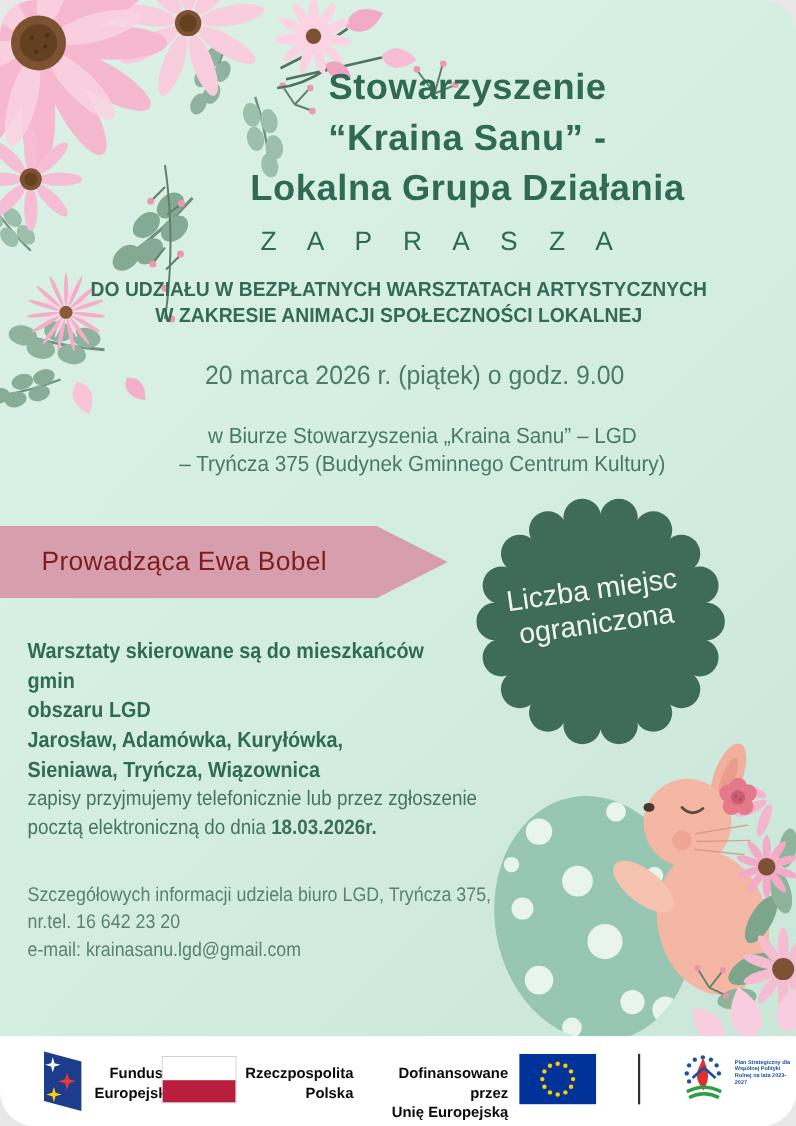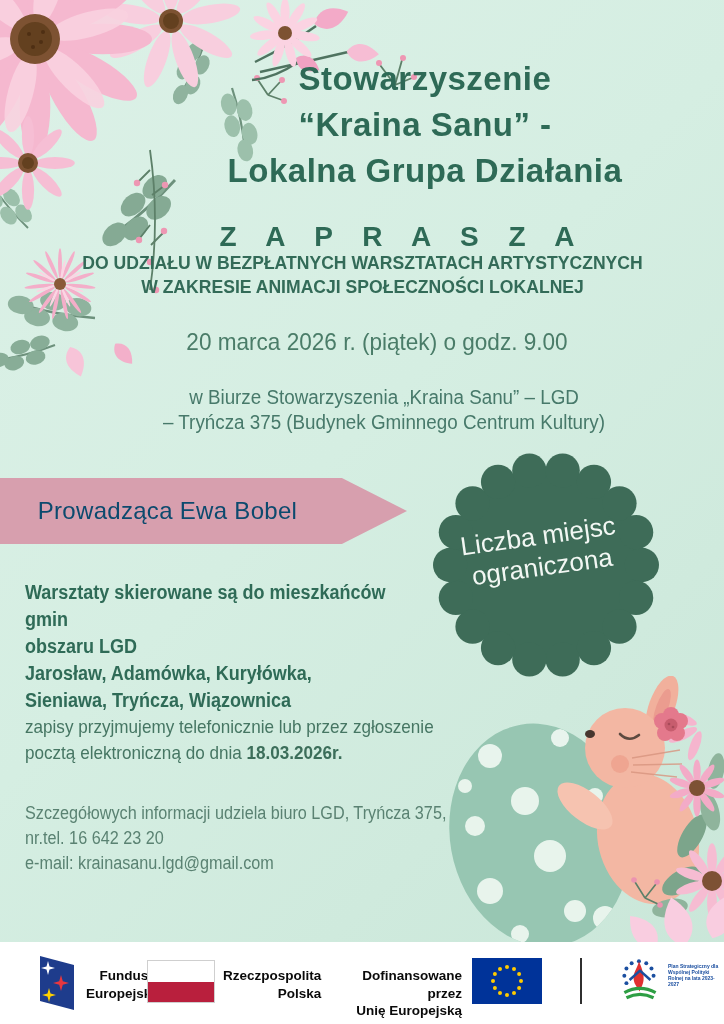--- a/index.html
+++ b/index.html
@@ -1,41 +1,42 @@
 <!DOCTYPE html>
 <html><head>
 <meta charset="utf-8">
 <style>
   html,body{margin:0;padding:0;background:#e8e8e8;}
   .poster{
     position:relative;width:724px;height:1024px;margin:0 auto;overflow:hidden;
     background:linear-gradient(135deg,#dcf1e7 0%,#d5eee2 45%,#c9e6d8 100%);
     font-family:"Liberation Sans",sans-serif;
+    border-radius:32px;
   }
   .decor{position:absolute;z-index:1;pointer-events:none;}
   .floral-tl{top:0;left:0;}
   .egg-decor{top:676px;left:430px;}
 
   .content{position:absolute;z-index:3;}
 
   .title{top:56px;left:120px;width:610px;text-align:center;
     color:#2e6a56;font-weight:700;font-size:33px;line-height:46px;letter-spacing:.5px;}
-  .zaprasza{top:221px;left:100px;width:594px;text-align:center;
-    color:#2e6a56;font-weight:700;font-size:28px;letter-spacing:11px;text-indent:11px;}
+  .zaprasza{top:206px;left:100px;width:594px;text-align:center;
+    color:#2e6a56;font-weight:400;font-size:24px;letter-spacing:11px;text-indent:11px;}
   .invite-bold{top:251px;left:40px;width:645px;text-align:center;
     color:#336b58;font-weight:700;font-size:18.5px;line-height:24px;transform:scaleX(.95);}
   .date-line{top:328px;left:40px;width:674px;text-align:center;
     color:#4a7c68;font-size:24px;transform:scaleX(.94);}
   .venue{top:385px;left:40px;width:688px;text-align:center;
     color:#47796a;font-size:20px;line-height:25px;transform:scaleX(.94);}
 
   .banner{top:478px;left:0;width:407px;height:66px;background:#d79fae;
     clip-path:polygon(0 0,84% 0,100% 50%,84% 100%,0 100%);
     display:flex;align-items:center;justify-content:center;padding-right:72px;box-sizing:border-box;}
-  .banner span{color:#0c4a6e;font-size:24px;letter-spacing:.3px;}
+  .banner span{color:#7f1d1d;font-size:24px;letter-spacing:.3px;}
 
   .badge{top:452px;left:433px;width:226px;height:226px;z-index:2;}
   .badge svg{position:absolute;inset:0;}
   .badge-text{position:absolute;inset:0;display:flex;flex-direction:column;align-items:center;
     justify-content:center;transform:rotate(-8deg) translate(-4px,-14px);
     color:#f2f7f3;font-size:26px;line-height:31px;}
 
   .audience{top:579px;left:25px;width:440px;color:#2f6b57;font-weight:700;
     font-size:20px;line-height:27px;transform:scaleX(.9);transform-origin:0 0;}
   .signup{top:714px;left:25px;width:460px;color:#467663;

